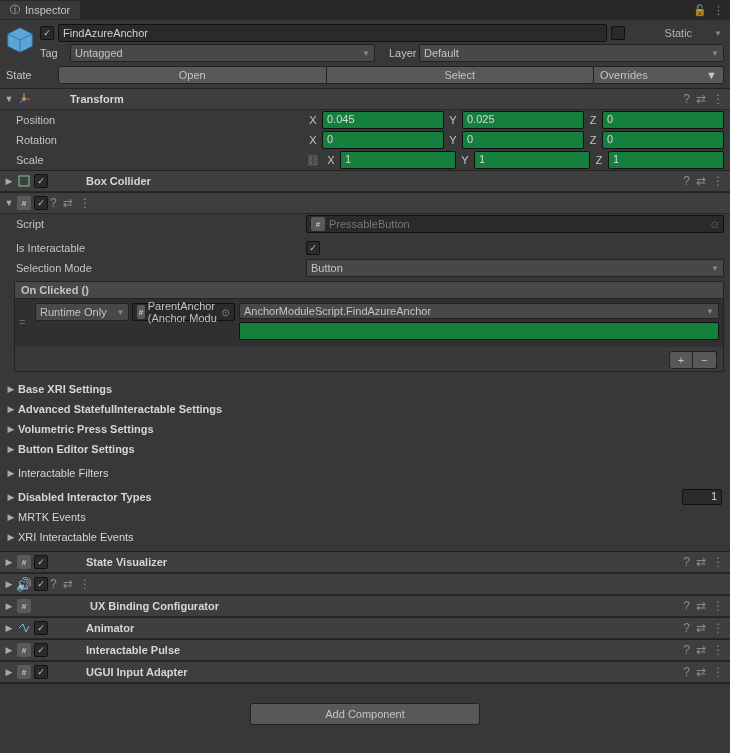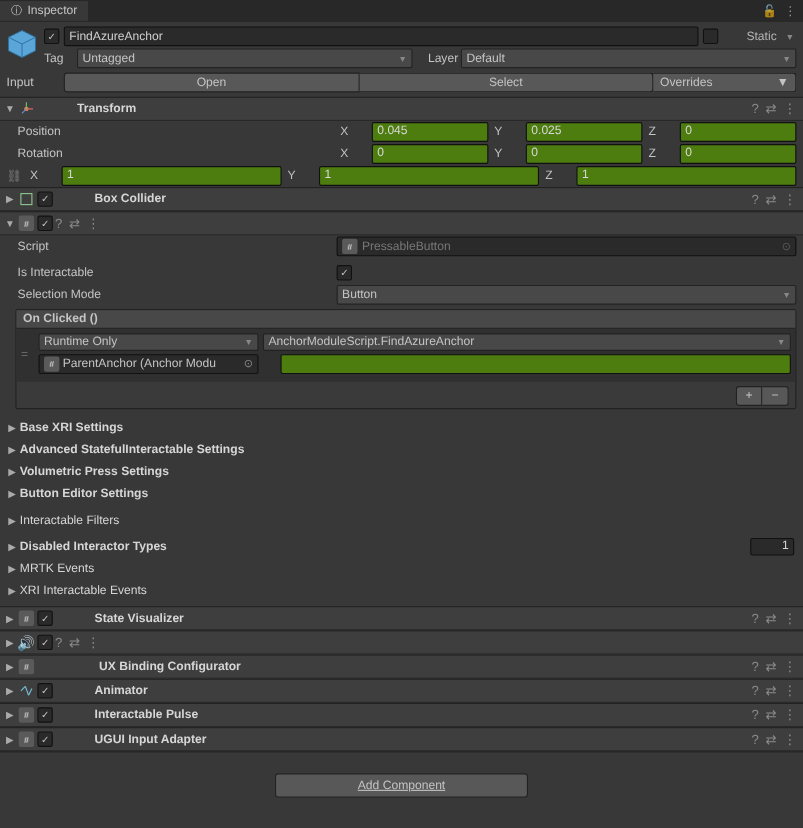--- a/index.html
+++ b/index.html
@@ -16,21 +16,21 @@
   
   
   .header { display: flex; padding: 4px 6px 2px 6px; gap: 6px; align-items: flex-start; }
   .prefab-cube { width: 28px; height: 28px; position: relative; margin-top:2px;}
   .prefab-cube svg { width:100%; height:100%; }
   .header-right { flex: 1; display: flex; flex-direction: column; gap: 2px; }
   .hr-row { display: flex; align-items: center; gap: 4px; }
   .checkbox { width: 14px; height: 14px; background: #2a2a2a; border: 1px solid #111; border-radius:2px; display:flex; align-items:center; justify-content:center; font-size:9px; color:#c4c4c4;}
   .text-field { background: #2a2a2a; border: 1px solid #111; border-radius:2px; padding: 2px 4px; color: #d0d0d0; }
   .name-field { flex: 1; height: 18px; font-weight:500;}
-  .static-lbl { color:#b4b4b4; margin:0 2px;padding-left:20px;}
+  .static-lbl { color:#b4b4b4; margin:0 16px;padding-left:20px;}
   .static-check { width:14px; height:14px; background:#2a2a2a; border:1px solid #111; border-radius:2px;}
   .tri-down { font-size:8px; color:#888; padding:0 2px;}
   
   .label { color:#c4c4c4; padding-right:4px;}
   .dropdown { background: #484848; border: 1px solid #222; border-radius:2px; padding: 1px 4px; color: #c4c4c4; flex:1; display:flex; align-items:center; justify-content:space-between; height:18px;}
   .dropdown .dd-arrow { font-size:8px; color:#888; }
   
   .prefab-row { display:flex; padding: 2px 6px 4px 6px; gap:0; align-items:center;}
   .prefab-row .label { width: 52px; }
   .btn { background:#585858; border:1px solid #222; border-radius:3px; color:#c4c4c4; height:18px; display:flex; align-items:center; justify-content:center;}
@@ -42,49 +42,49 @@
   .comp-header { display:flex; align-items:center; padding: 2px 4px; background:#3e3e3e; border-top:1px solid #222; border-bottom:1px solid #282828; height:22px; gap:2px;}
   .foldout { width:10px; font-size:9px; color:#aaa; text-align:center;}
   .comp-icon { width:16px; height:16px; display:flex; align-items:center; justify-content:center; font-size:13px;}
   .comp-title { font-weight:bold; color:#d6d6d6; flex:1; padding-left:2px;margin-left:34px;}
   .header-icons { display:flex; gap:6px; align-items:center; color:#aaa; padding-right:2px;}
   .header-icons span { font-size:12px; opacity:.7;}
   
   
   .prop-row { display:flex; align-items:center; padding: 1px 6px; height:20px; }
   .prop-label { width: 300px; color:#c4c4c4; padding-left:10px;}
-  .num-field { background:#4d7c0f; border:1px solid #111; border-radius:2px; color:#d8d8d8; padding:1px 4px; height:18px;margin-left:16px;}
+  .num-field { background:#15803d; border:1px solid #111; border-radius:2px; color:#d8d8d8; padding:1px 4px; height:18px;}
   .axis-lbl { color:#c4c4c4; width:14px; text-align:center;}
   .obj-field { background:#2a2a2a; border:1px solid #111; border-radius:2px; color:#888; padding:1px 4px; height:18px; flex:1; display:flex; align-items:center; justify-content:space-between;}
   .obj-field .picker{ font-size:10px; opacity:.6;}
   .link-icon { font-size:11px; opacity:.5; margin-right:4px;}
   
   
   .event-block { margin:3px 6px 3px 14px; border:1px solid #222; border-radius:2px; background:#3a3a3a;}
   .event-title { background:#484848; padding:2px 6px; font-weight:bold; border-bottom:1px solid #222;}
   .event-body { padding:4px; background:#303030;}
   .event-row { display:flex; gap:4px; margin-bottom:3px;}
   .event-row .handle { width:12px; display:flex; align-items:center; color:#666;}
-  .event-row .left { width:200px; display:flex; flex-direction:column; gap:3px;}
+  .event-row .left { width:200px; display:flex; gap:3px;}
   .event-row .right { flex:1; display:flex; flex-direction:column; gap:3px;}
   .event-footer { display:flex; justify-content:flex-end; padding:4px 6px 2px 6px;}
   .fbtns { display:flex; gap:0;}
   .fbtns .btn { width:24px; height:18px; border-radius:3px 0 0 3px;}
   .fbtns .btn:last-child{border-radius:0 3px 3px 0; border-left:none;}
   
   
   .foldout-section { display:flex; align-items:center; padding:2px 6px; height:20px;}
   .foldout-section .title { font-weight:bold; color:#d6d6d6; flex:1; padding-left:2px;}
   .foldout-section .trailing-num { background:#2a2a2a; border:1px solid #111; border-radius:2px; width:40px; height:16px; text-align:right; padding:0 4px; color:#d8d8d8; margin-right:2px;}
   
   .spacer { height:4px;}
   
   
   .add-component-row { display:flex; justify-content:center; padding:6px; }
-  .add-component { background:#585858; border:1px solid #222; border-radius:3px; color:#c4c4c4; width:230px; height:22px; display:flex; align-items:center; justify-content:center;text-decoration:underline;}
+  .add-component { background:#585858; border:1px solid #222; border-radius:3px; color:#c4c4c4; width:230px; height:22px; display:flex; align-items:center; justify-content:center;}
   
   .scroll-area { flex:1; overflow-y:auto; }
   
   .scroll-area::-webkit-scrollbar{width:12px;}
   .scroll-area::-webkit-scrollbar-track{background:#2e2e2e;}
   .scroll-area::-webkit-scrollbar-thumb{background:#4a4a4a; border-radius:6px;}
   
   .trifill { background:#383838; height:14px; border-top:1px solid #222;}
   
   .csharp-icon { background:#5a5a5a; width:14px; height:14px; border-radius:2px; display:flex; align-items:center; justify-content:center; font-size:8px; color:#ccc; font-weight:bold;}
@@ -135,21 +135,21 @@
           <span class="label" style="width:36px; padding-left:10px;text-align:center;">Layer</span>
           <div class="dropdown" style="flex:1;">
             <span>Default</span>
             <span class="dd-arrow">▼</span>
           </div>
         </div>
       </div>
     </div>
 
     <div class="prefab-row">
-      <span class="label">Input</span>
+      <span class="label">State</span>
       <div class="btn open">Open</div>
       <div class="btn select">Select</div>
       <div class="btn overrides">
         <span>Overrides</span>
         <span class="dd-arrow">▼</span>
       </div>
     </div>
 
     <div class="comp-header">
       <span class="foldout">▼</span>
@@ -184,20 +184,21 @@
       <div class="xyz-group">
         <span class="axis-lbl">X</span>
         <div class="num-field">0</div>
         <span class="axis-lbl">Y</span>
         <div class="num-field">0</div>
         <span class="axis-lbl">Z</span>
         <div class="num-field">0</div>
       </div>
     </div>
     <div class="prop-row">
+      <span class="prop-label">Scale</span>
       <span class="link-icon">⛓</span>
       <div class="xyz-group">
         <span class="axis-lbl">X</span>
         <div class="num-field">1</div>
         <span class="axis-lbl">Y</span>
         <div class="num-field">1</div>
         <span class="axis-lbl">Z</span>
         <div class="num-field">1</div>
       </div>
     </div>

